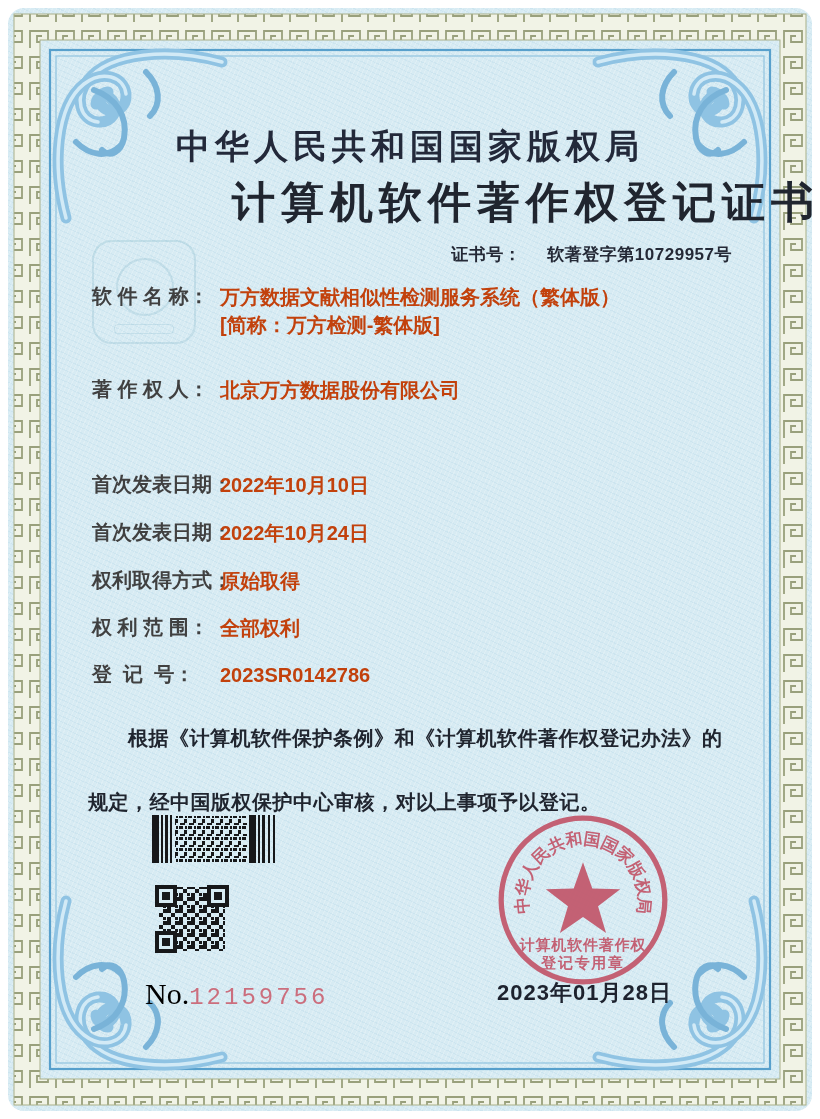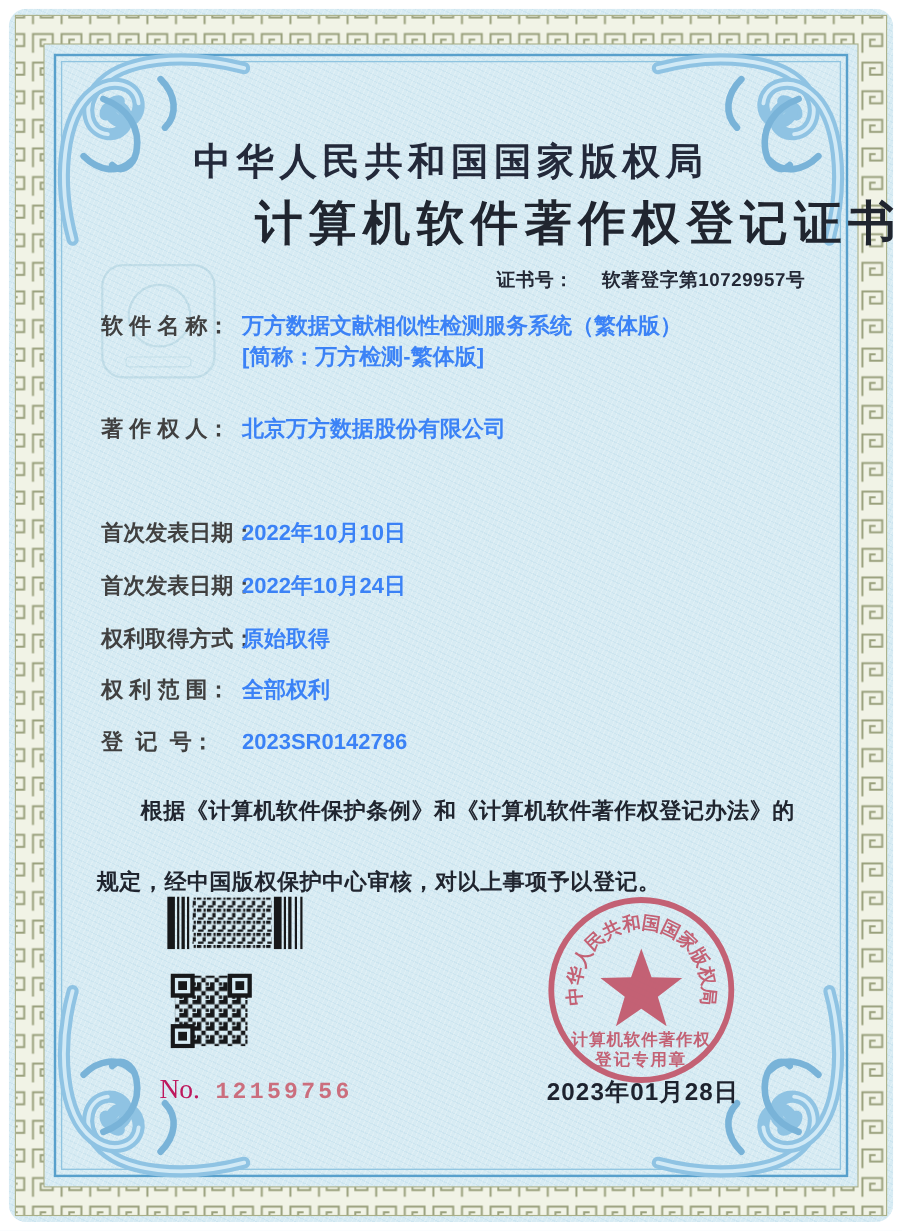--- a/index.html
+++ b/index.html
@@ -40,21 +40,21 @@
   }
   .certno .lbl{margin-right:26px;}
 
   .row{position:absolute;left:0;width:100%;}
   .row .lbl{
     position:absolute;left:92px;top:0;white-space:pre;
     font-size:20px;font-weight:700;color:#404040;
   }
   .row .val{
     position:absolute;left:220px;top:0;width:520px;
-    font-size:20px;font-weight:700;color:#3b82f6;line-height:28px;
+    font-size:20px;font-weight:700;color:#c2410c;line-height:28px;
   }
   .statement{
     position:absolute;top:706px;left:88px;width:650px;
     font-size:20px;font-weight:700;color:#20252f;
     line-height:64px;text-indent:2em;letter-spacing:0.5px;
   }
   .watermark{
     position:absolute;left:92px;top:240px;width:100px;height:100px;
     border:2px solid rgba(120,175,195,0.35);border-radius:20px;opacity:0.7;
   }
@@ -66,25 +66,25 @@
     content:"";position:absolute;left:20px;bottom:8px;width:58px;height:8px;
     border:1.5px solid rgba(120,175,195,0.30);border-radius:4px;
   }
   .barcode{position:absolute;left:152px;top:815px;}
   .qrcode{position:absolute;left:155px;top:885px;}
   .serial{
     position:absolute;left:145px;top:977px;white-space:nowrap;
   }
   .serial .no-lbl{
     font-family:"Liberation Serif","DejaVu Serif",serif;
-    font-size:25px;color:#be185d;font-weight:400;
+    font-size:30px;color:#000000;font-weight:400;
   }
   .serial .no-val{
     font-family:"Liberation Mono","DejaVu Sans Mono",monospace;
-    font-size:21px;color:#cb6e7d;letter-spacing:3px;margin-left:14px;font-weight:bold;
+    font-size:24px;color:#cb6e7d;letter-spacing:3px;margin-left:0;
   }
   .seal{position:absolute;left:495px;top:812px;width:176px;height:176px;opacity:0.92;}
   .issue-date{
     position:absolute;left:497px;top:978px;
     font-size:22px;font-weight:700;color:#1d222e;letter-spacing:1px;
   }
 </style>
 </head>
 <body>
 

